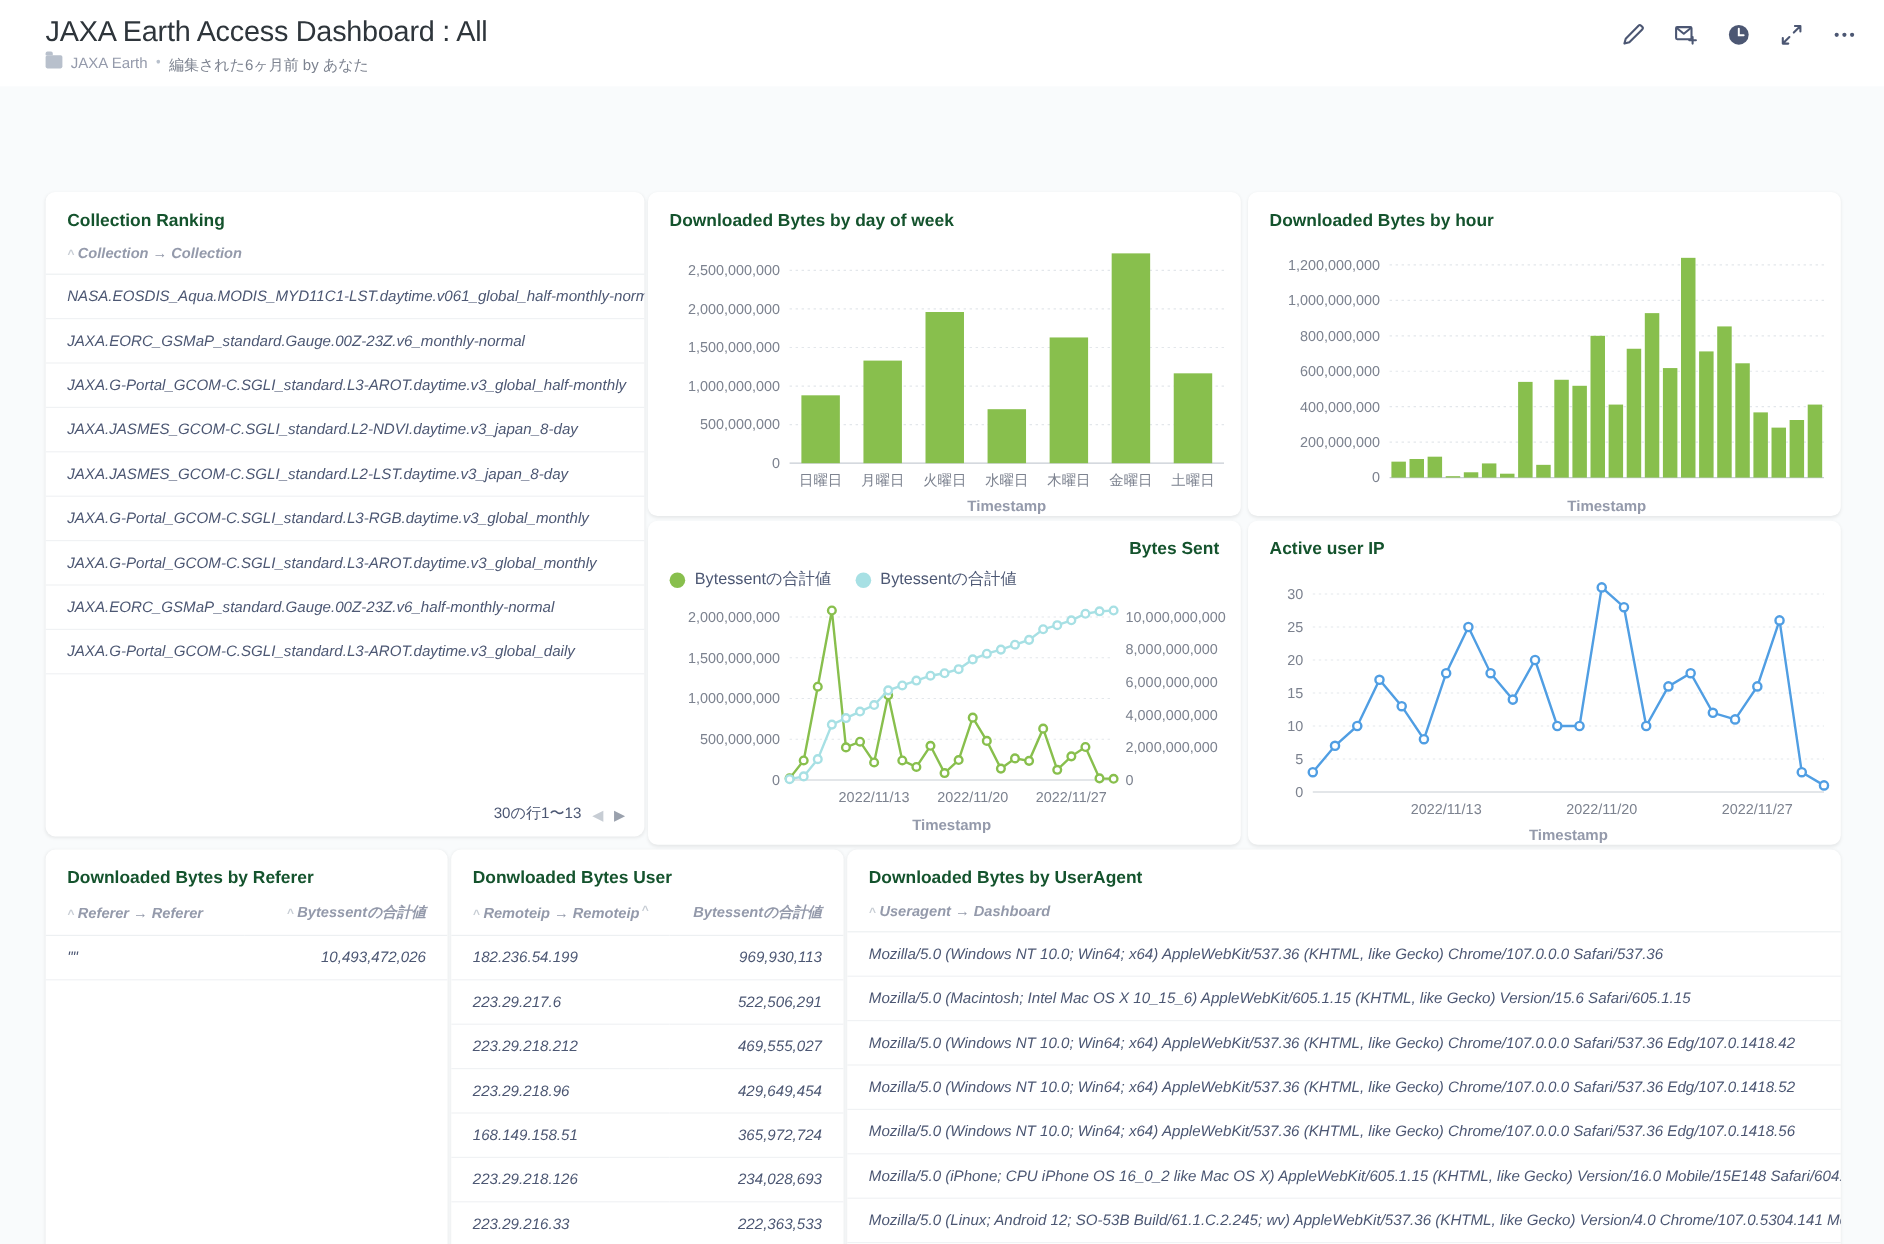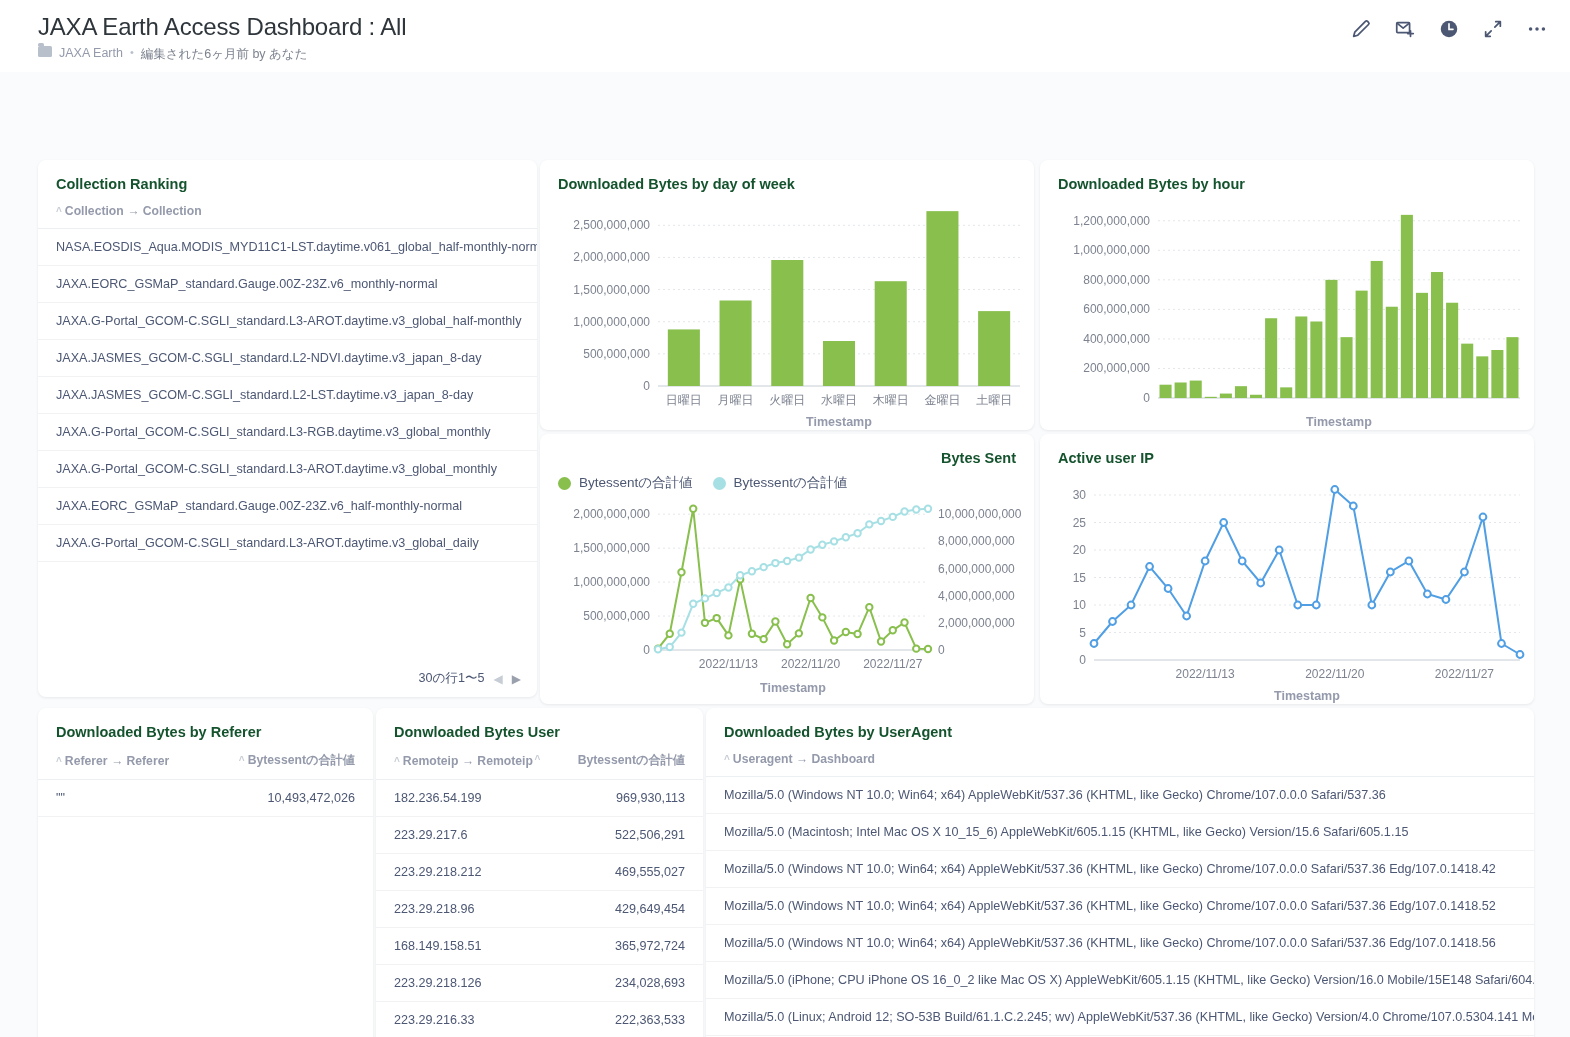--- a/index.html
+++ b/index.html
@@ -52,21 +52,21 @@
     border-radius: 8px;
     box-shadow: 0 1px 3px rgba(0,0,0,0.08);
     overflow: hidden;
   }
   .card-title {
     font-size: 14.5px; font-weight: 700; color: #14532d;
     padding: 16px 18px 4px 18px;
   }
 
   
-  .tbl { width: 100%; border-collapse: collapse; font-size: 12.6px; }
+  .tbl { width: 100%; border-collapse: collapse; font-size: 12.6px; font-style: italic; }
   .tbl th {
     font-size: 12.2px; font-weight: 700; color: #949aab;
     text-align: left; padding: 8px 18px 10px 18px;
     border-bottom: 1px solid #edf0f2; white-space: nowrap;
   }
   .tbl th.num { text-align: right; }
   .tbl td {
     padding: 11px 18px; color: #4c5773; border-bottom: 1px solid #f0f2f4;
     white-space: nowrap; overflow: hidden;
   }
@@ -176,21 +176,21 @@
           </tr>
           <tr>
             <td>JAXA.EORC_GSMaP_standard.Gauge.00Z-23Z.v6_half-monthly-normal</td>
           </tr>
           <tr>
             <td>JAXA.G-Portal_GCOM-C.SGLI_standard.L3-AROT.daytime.v3_global_daily</td>
           </tr>
         </tbody>
     </table>
     <div class="pager">
-      <span>30の行1〜5</span>
+      <span>30の行1〜13</span>
       <span class="arw dim">◀</span>
       <span class="arw">▶</span>
     </div>
   </div>
 
   <div class="card" style="left:540px; top:88px; width:494px; height:270px;">
     <div class="card-title">Downloaded Bytes by day of week</div>
     <div class="chart-area">
       <svg class="plot" id="svg-dow" width="494" height="236" viewBox="0 0 494 236">
           <text x="110" y="194" class="tick" text-anchor="end">0</text>

